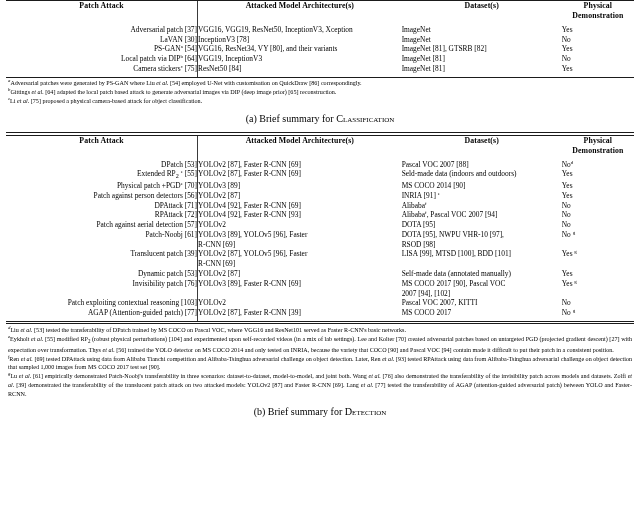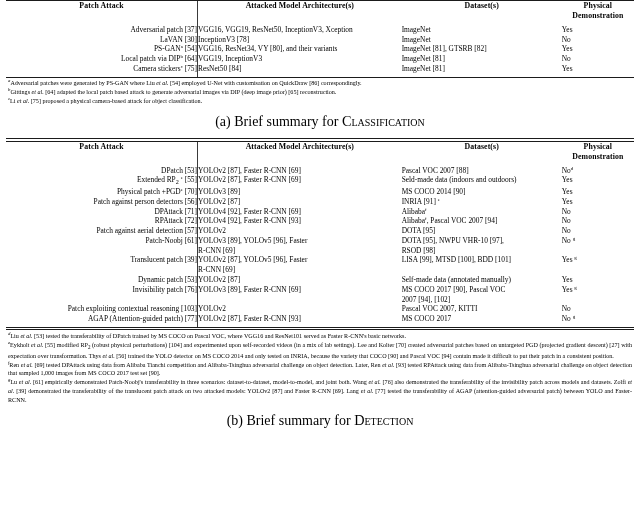--- a/index.html
+++ b/index.html
@@ -95,21 +95,21 @@
   .fn-mark {
     font-size: 0.78em;
     vertical-align: super;
     line-height: 0;
     font-style: italic;
   }
 
   
   .caption {
     text-align: center;
-    font-size: 14px;
+    font-size: 10px;
     padding: 7px 0 8px 0;
   }
   .smallcaps {
     font-variant: small-caps;
     font-size: 1.02em;
   }
 
   .block-a { padding-bottom: 0; }
 </style>
 </head>
@@ -276,21 +276,21 @@
             <td class="phys">Yes <sup>g</sup></td>
           </tr>
           <tr>
             <td class="attack">Patch exploiting contextual reasoning [103]</td>
             <td class="arch">YOLOv2</td>
             <td class="data">Pascal VOC 2007, KITTI</td>
             <td class="phys">No</td>
           </tr>
           <tr>
             <td class="attack">AGAP (Attention-guided patch) [77]</td>
-            <td class="arch">YOLOv2 [87], Faster R-CNN [93]</td>
+            <td class="arch">YOLOv2 [87], Faster R-CNN [39]</td>
             <td class="data">MS COCO 2017</td>
             <td class="phys">No <sup>g</sup></td>
           </tr>
         </tbody>
     </table>
 
     <div class="rule-double"></div>
 
     <div class="footnotes" id="fn-b">
         <p><span class="fn-mark">d</span>Liu <i>et al.</i> [53] tested the transferability of DPatch trained by MS COCO on Pascal VOC, where VGG16 and ResNet101 served as Faster R-CNN's basic networks.</p>

